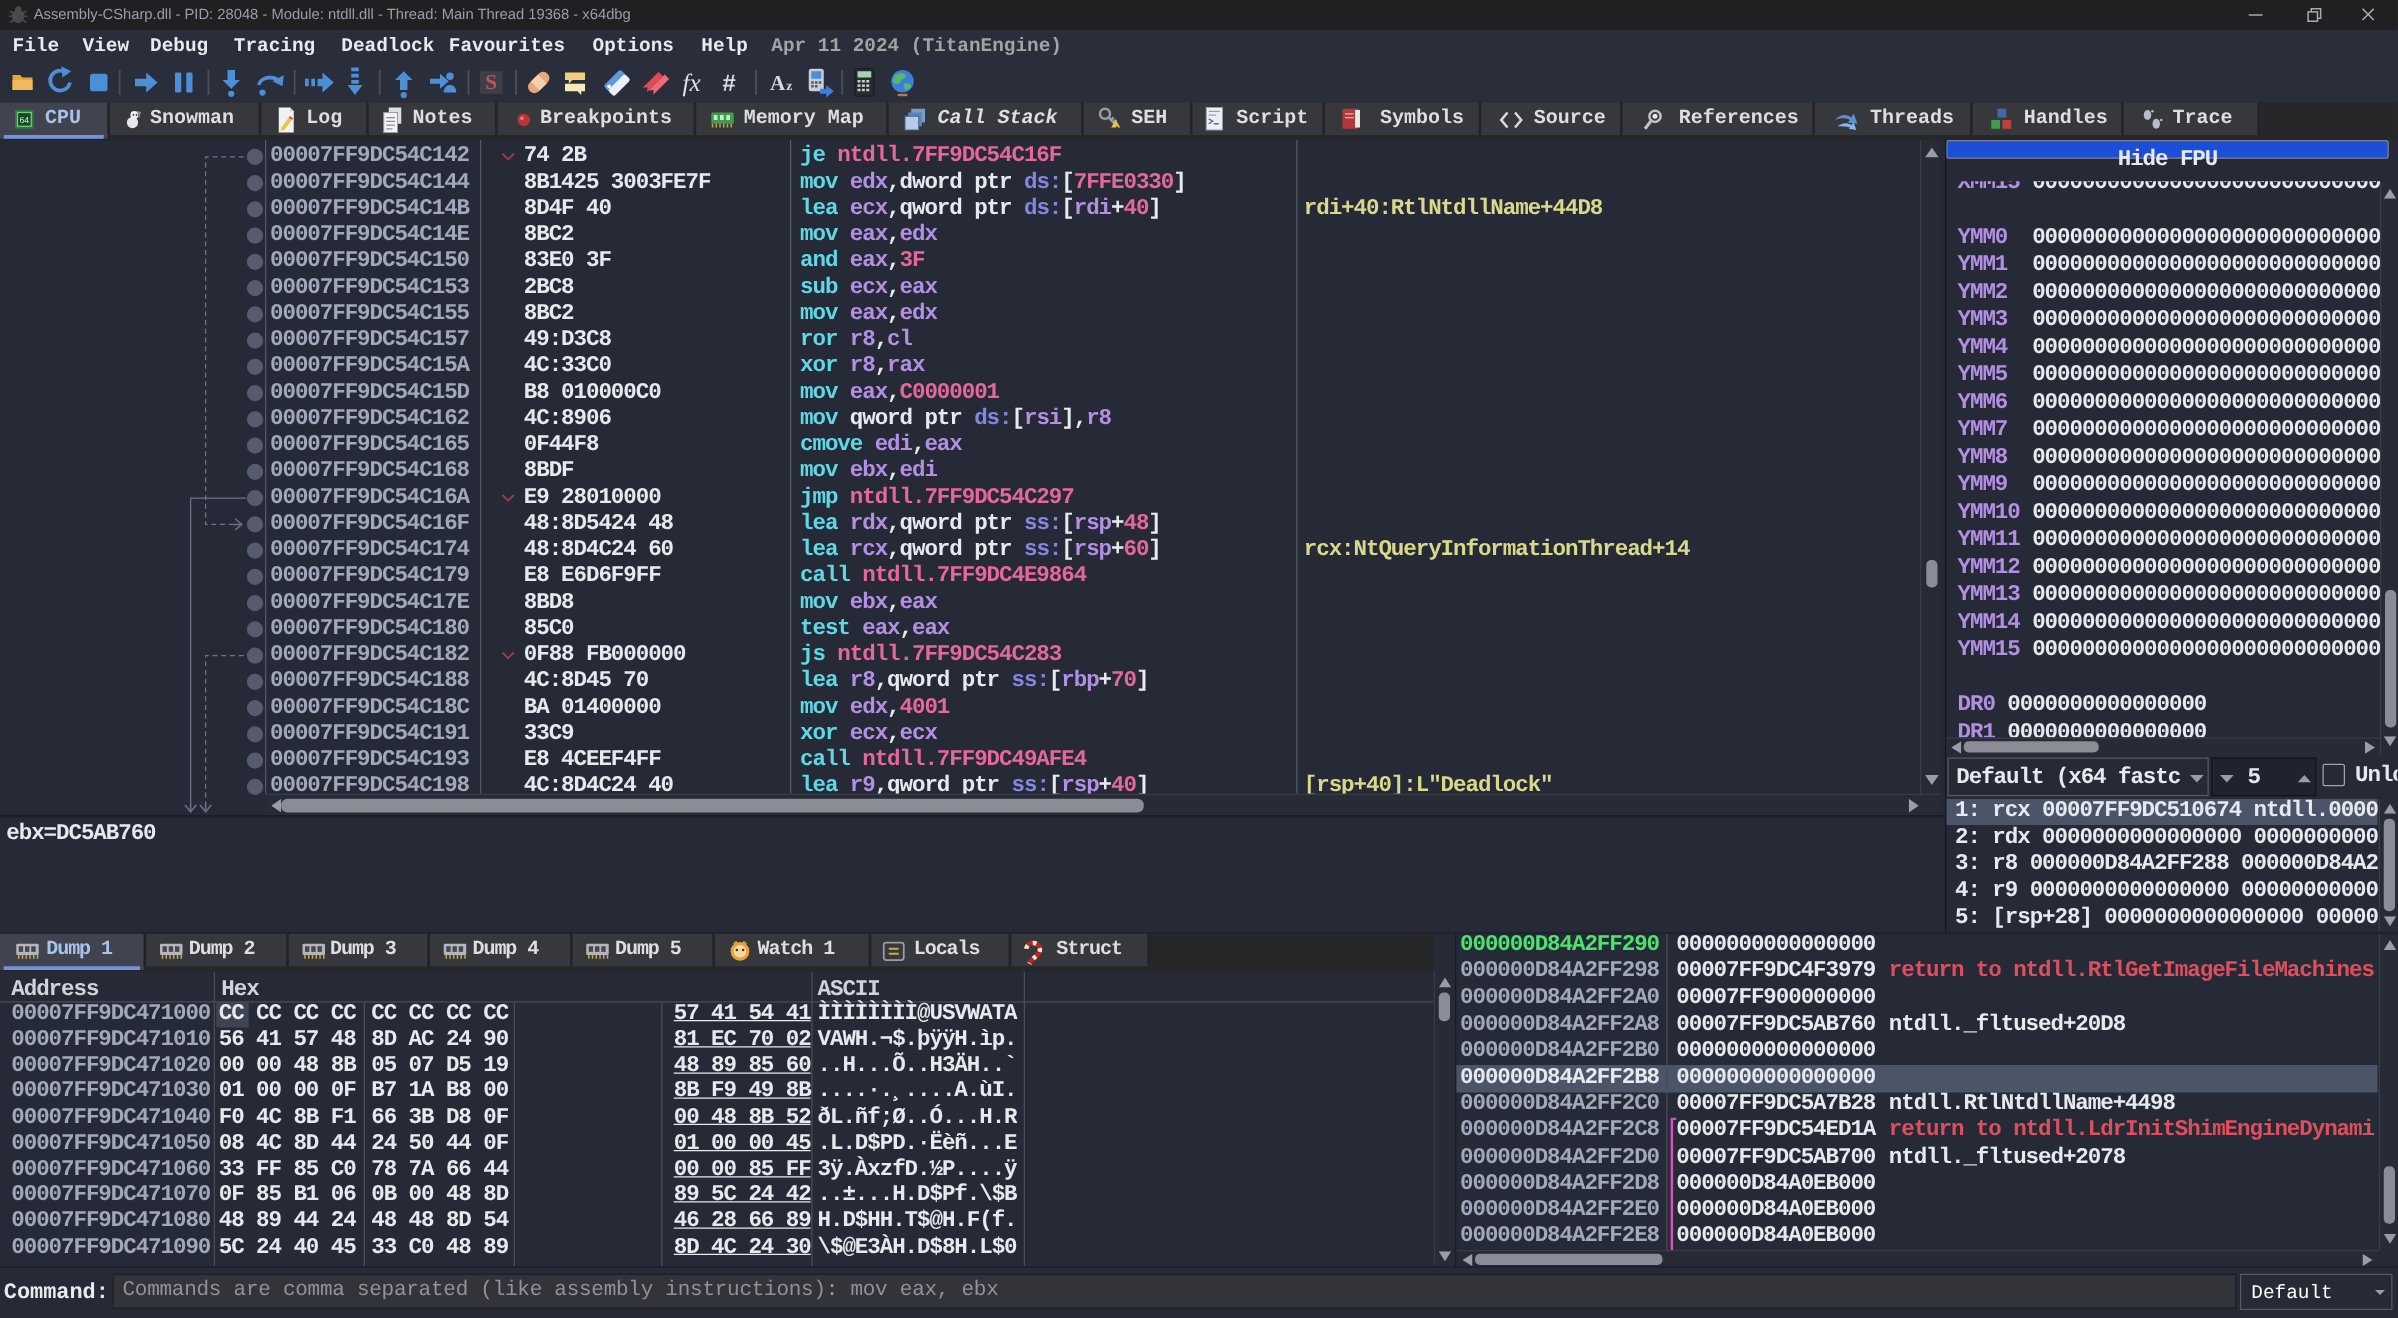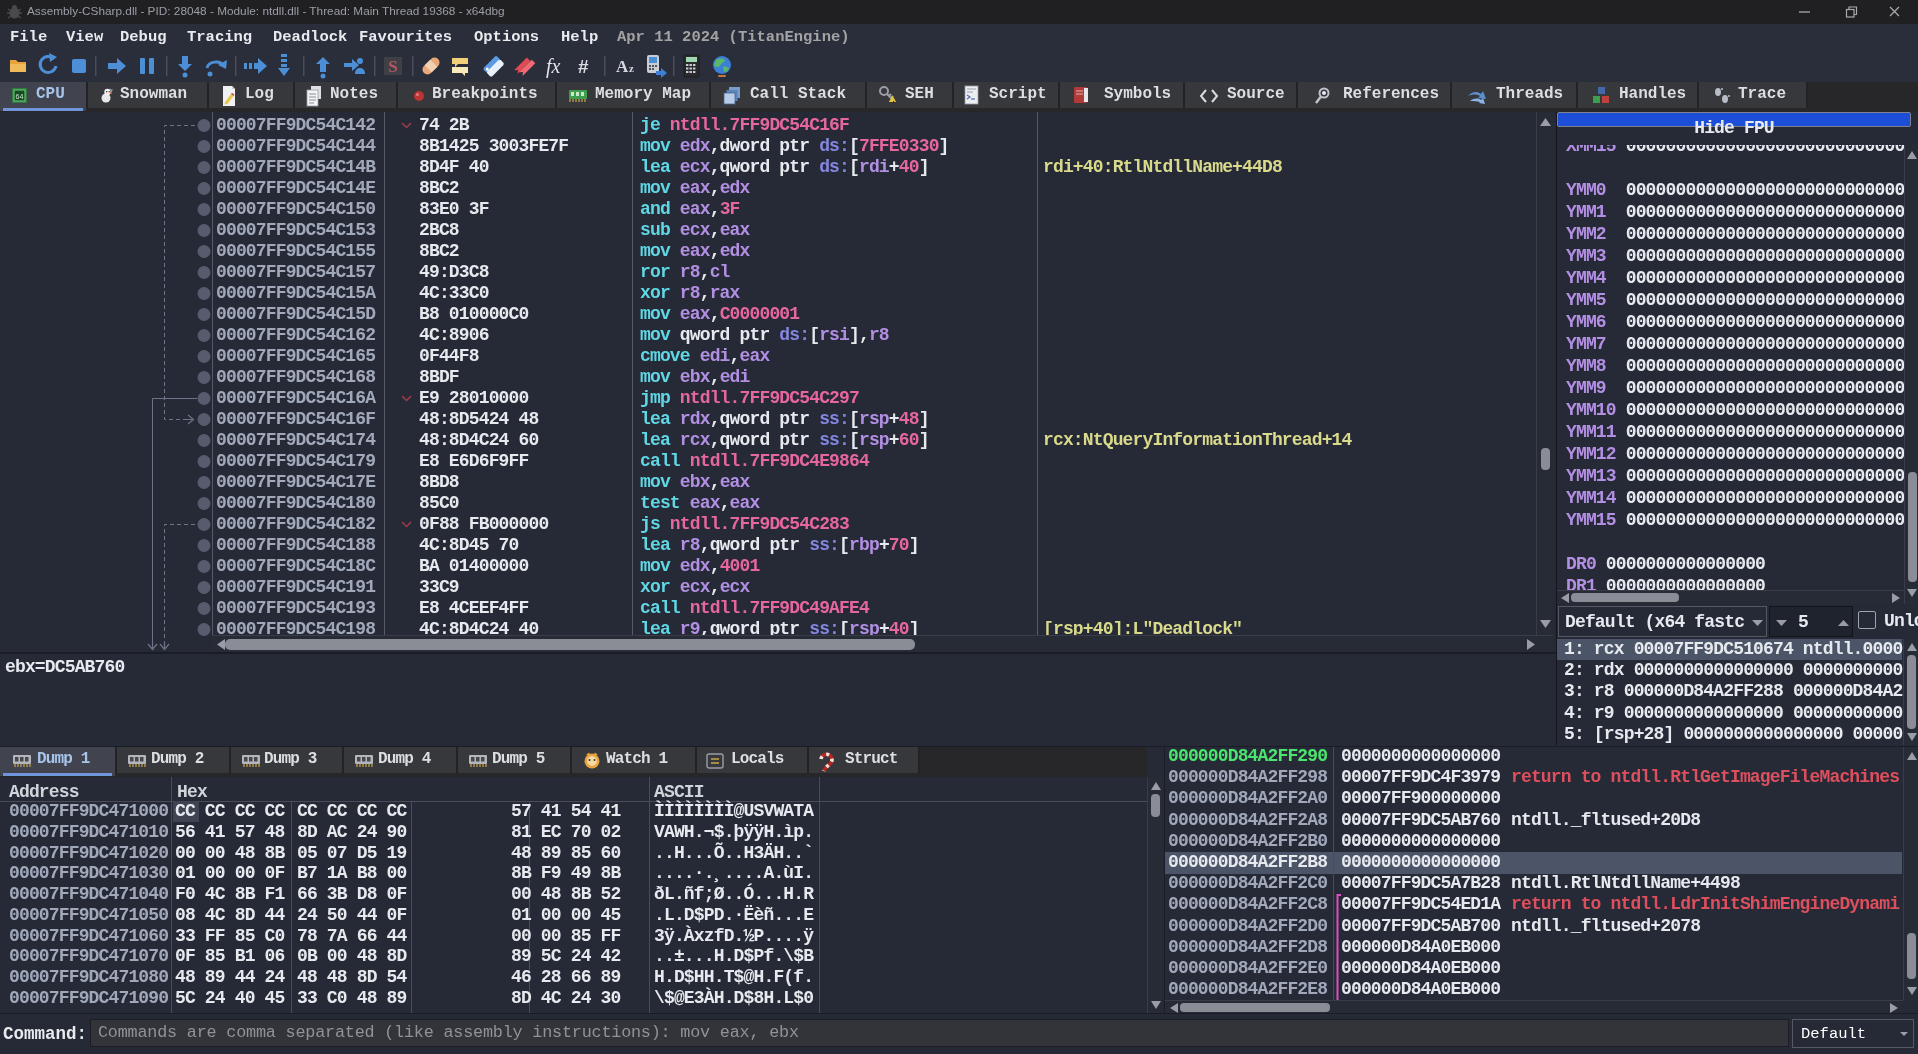--- a/index.html
+++ b/index.html
@@ -176,21 +176,21 @@
   <div class="abs" style="left:1296px;top:0;width:154px;height:26px;background:#37383c;border-left:2px solid #232327;"></div>
   <div class="abs" style="left:1450px;top:0;width:126px;height:26px;background:#37383c;border-left:2px solid #232327;"></div>
   <div class="abs" style="left:1576px;top:0;width:121px;height:26px;background:#37383c;border-left:2px solid #232327;"></div>
   <div class="abs" style="left:1697px;top:0;width:111px;height:26px;background:#37383c;border-left:2px solid #232327;border-right:2px solid #232327;"></div>
   <div class="abs mono" style="left:36px;top:3px;color:#a8c4ea;">CPU</div>
   <div class="abs mono" style="left:120px;top:3px;">Snowman</div>
   <div class="abs mono" style="left:245px;top:3px;">Log</div>
   <div class="abs mono" style="left:330px;top:3px;">Notes</div>
   <div class="abs mono" style="left:432px;top:3px;">Breakpoints</div>
   <div class="abs mono" style="left:595px;top:3px;">Memory Map</div>
-  <div class="abs mono" style="left:750px;top:3px;">Call Stack</div>
+  <div class="abs mono" style="left:750px;top:3px;font-style:italic;">Call Stack</div>
   <div class="abs mono" style="left:905px;top:3px;">SEH</div>
   <div class="abs mono" style="left:989px;top:3px;">Script</div>
   <div class="abs mono" style="left:1104px;top:3px;">Symbols</div>
   <div class="abs mono" style="left:1227px;top:3px;">Source</div>
   <div class="abs mono" style="left:1343px;top:3px;">References</div>
   <div class="abs mono" style="left:1496px;top:3px;">Threads</div>
   <div class="abs mono" style="left:1619px;top:3px;">Handles</div>
   <div class="abs mono" style="left:1738px;top:3px;">Trace</div>
   <svg class="abs" style="left:0;top:0;" width="1808" height="29" viewBox="0 0 1808 29">
 
@@ -623,21 +623,21 @@
     <div class="abs mono w" style="left:297px;top:24px;line-height:20.75px;white-space:pre;">CC CC CC CC
 8D AC 24 90
 05 07 D5 19
 B7 1A B8 00
 66 3B D8 0F
 24 50 44 0F
 78 7A 66 44
 0B 00 48 8D
 48 48 8D 54
 33 C0 48 89</div>
-    <div class="abs mono w" style="left:511px;top:24px;line-height:20.75px;white-space:pre;">57 41 54 41
+    <div class="abs mono w" style="left:539px;top:24px;line-height:20.75px;white-space:pre;text-decoration:underline;">57 41 54 41
 81 EC 70 02
 48 89 85 60
 8B F9 49 8B
 00 48 8B 52
 01 00 00 45
 00 00 85 FF
 89 5C 24 42
 46 28 66 89
 8D 4C 24 30</div>
     <div class="abs mono w" style="left:654px;top:24px;line-height:20.75px;white-space:pre;">ÌÌÌÌÌÌÌÌ@USVWATA

